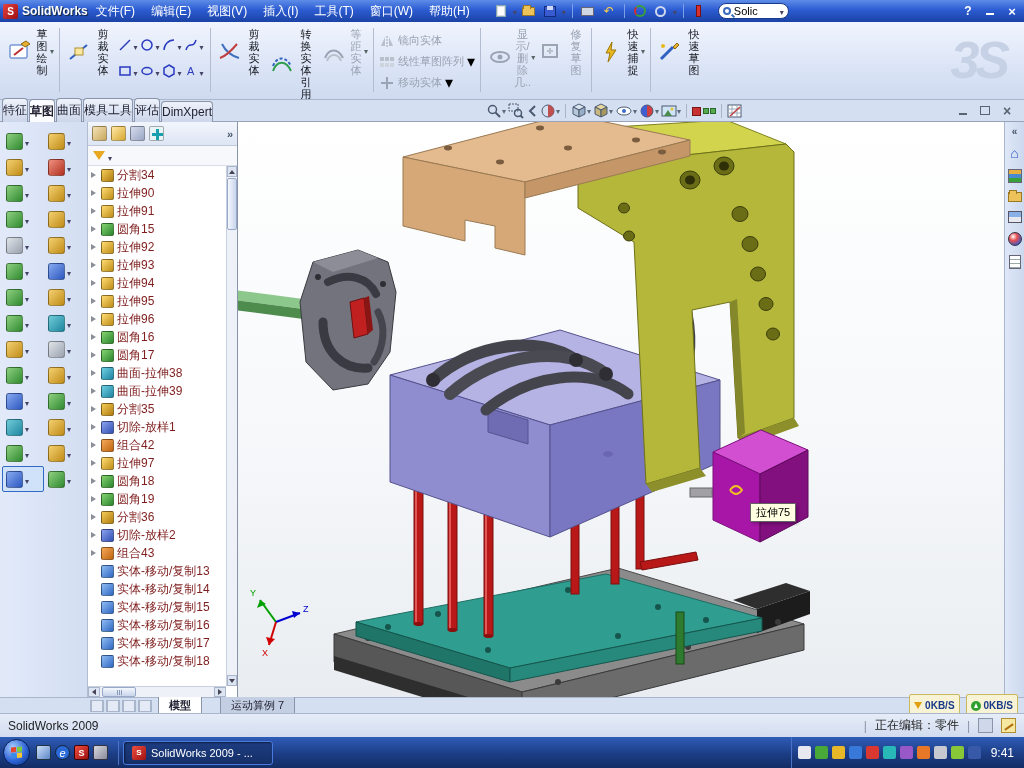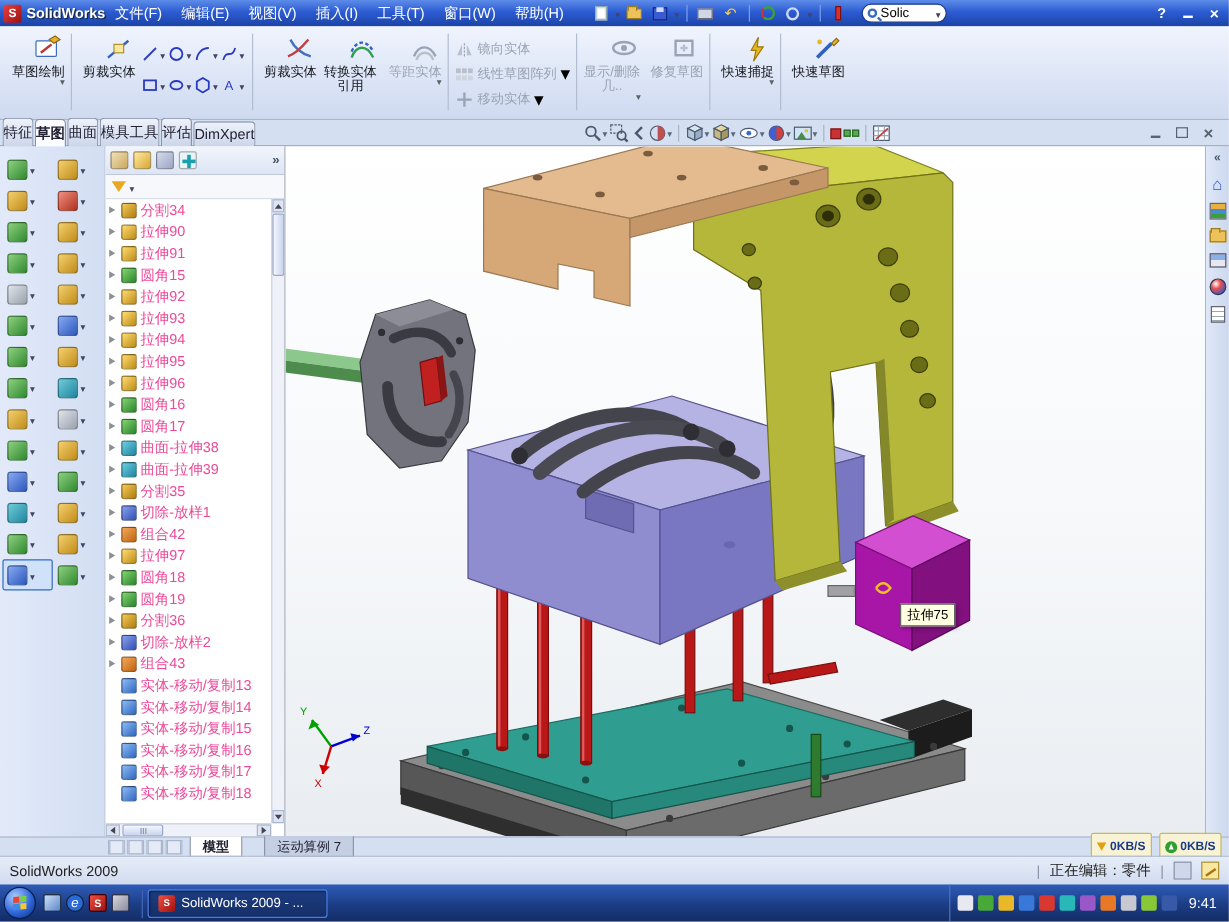--- a/index.html
+++ b/index.html
@@ -38,21 +38,21 @@
   .win-ctl{display:flex;align-items:center;margin-left:auto;margin-right:4px;gap:6px;}
   .helpq{font-weight:bold;}
   .wc{width:16px;height:14px;display:flex;align-items:center;justify-content:center;color:#fff;}
   .wc-min::after{content:"";width:8px;height:2px;background:#fff;display:block;margin-top:6px;}
   .wc-close::after{content:"×";font-size:13px;font-weight:bold;}
 
   
   .toolbar{position:absolute;left:0;top:22px;width:1024px;height:78px;
     background:linear-gradient(180deg,#f0f4fd 0%,#dbe4f6 60%,#cfdaf0 100%);
     border-bottom:1px solid #aab6cc;display:flex;align-items:flex-start;padding:4px 4px 0 4px;}
-  .bbtn{width:50px;min-width:46px;display:flex;flex-direction:column;align-items:flex-end;padding:2px 1px;margin:0 1px;}
+  .bbtn{width:50px;min-width:46px;display:flex;align-items:center;padding:2px 1px;margin:0 1px;}
   .bbtn .bico{height:26px;display:flex;align-items:center;justify-content:center;}
   .bbtn .bl{font-size:11px;line-height:12px;text-align:center;color:#15181f;}
   .bbtn[data-enabled="false"] .bl{color:#9aa3b2;}
   .bbtn .bdd{font-size:8px;color:#566;line-height:6px;}
   .vsep{width:1px;height:64px;background:#b2bdd2;margin:2px 3px;flex:none;}
   .sk-grid{display:grid;grid-template-columns:repeat(4,22px);grid-auto-rows:26px;padding-top:6px;margin:0 2px;}
   .sk-cell{display:flex;align-items:center;justify-content:center;gap:1px;}
   .stacked{display:flex;flex-direction:column;justify-content:flex-start;padding-top:4px;margin:0 2px;}
   .srow{display:flex;align-items:center;height:21px;gap:3px;}
   .srow .bl{font-size:11px;color:#9aa3b2;white-space:nowrap;}
@@ -104,21 +104,21 @@
   .th-tab{background:linear-gradient(135deg,#ffe9a8,#d8a830);}
   .th-cfg{background:linear-gradient(135deg,#d6dced,#9aa6c4);}
   .th-dx{background:#e8f4f6;position:relative;}
   .th-dx::before,.th-dx::after{content:"";position:absolute;background:#18a0b0;}
   .th-dx::before{left:6px;top:2px;width:3px;height:11px;}
   .th-dx::after{left:2px;top:6px;width:11px;height:3px;}
   .tp-chev{margin-left:auto;color:#456;font-size:11px;font-weight:bold;}
   .tp-filter{height:20px;border-bottom:1px solid #d8dee8;display:flex;align-items:center;padding:0 5px;gap:3px;background:#f6f8fc;}
   .funnel{width:0;height:0;border-left:6px solid transparent;border-right:6px solid transparent;border-top:9px solid #e8a820;}
   .tree-items{position:absolute;left:0;top:44px;right:11px;bottom:11px;overflow:hidden;}
-  .trow{height:18px;display:flex;align-items:center;padding-left:3px;font-size:12px;white-space:nowrap;color:#ec4899;}
+  .trow{height:18px;display:flex;align-items:center;padding-left:3px;font-size:12px;white-space:nowrap;color:#7f1d1d;}
   .arr{width:9px;flex:none;display:flex;align-items:center;}
   .arr::after{content:"";width:0;height:0;border-top:3px solid transparent;border-bottom:3px solid transparent;border-left:5px solid #8a8f98;}
   .arr[data-exp="false"]::after{visibility:hidden;}
   .ti{width:13px;height:13px;margin:0 3px 0 1px;border-radius:2px;flex:none;border:1px solid rgba(0,0,0,.35);}
   .ti[data-icon="split"]{background:linear-gradient(135deg,#f4cc58,#b07c10);}
   .ti[data-icon="extrude"]{background:linear-gradient(135deg,#ffdc74,#bf8d18);}
   .ti[data-icon="fillet"]{background:linear-gradient(135deg,#86d470,#2a862e);}
   .ti[data-icon="surface"]{background:linear-gradient(135deg,#6fd0e0,#1f84a4);}
   .ti[data-icon="loftcut"]{background:linear-gradient(135deg,#8aa2ee,#3350b4);}
   .ti[data-icon="combine"]{background:linear-gradient(135deg,#f4aa5a,#c06410);}
@@ -434,20 +434,21 @@
     <div class="bbtn" data-enabled="true">
       <span class="bico">
         <svg width="28" height="24">
             <line x1="5" y1="19" x2="17" y2="7" stroke="#3060c0" stroke-width="3"></line>
             <polygon points="17,7 21,3 23,5 19,9" fill="#e8b030" stroke="#8a6a10"></polygon>
             <circle cx="7" cy="6" r="2" fill="#e8b820"></circle>
           </svg>
       </span>
       <span class="bl">快速草图</span>
     </div>
+    <div class="watermark">3S</div>
   </div>
 
   <div class="tabbar">
     <div class="ctabs">
       <span class="ctab" data-active="false">特征</span>
       <span class="ctab" data-active="true">草图</span>
       <span class="ctab" data-active="false">曲面</span>
       <span class="ctab" data-active="false">模具工具</span>
       <span class="ctab" data-active="false">评估</span>
       <span class="ctab" data-active="false">DimXpert</span>

